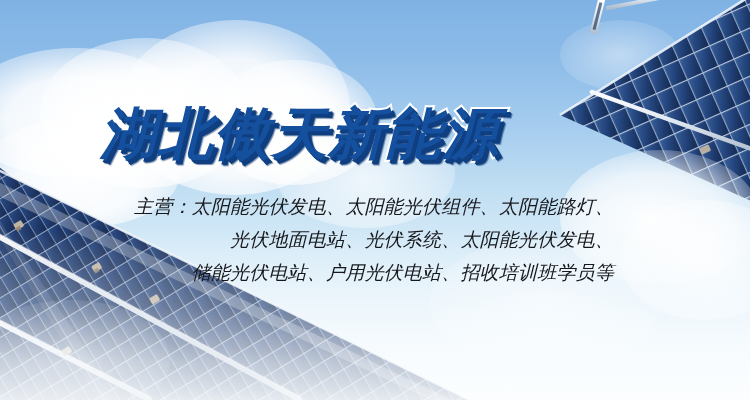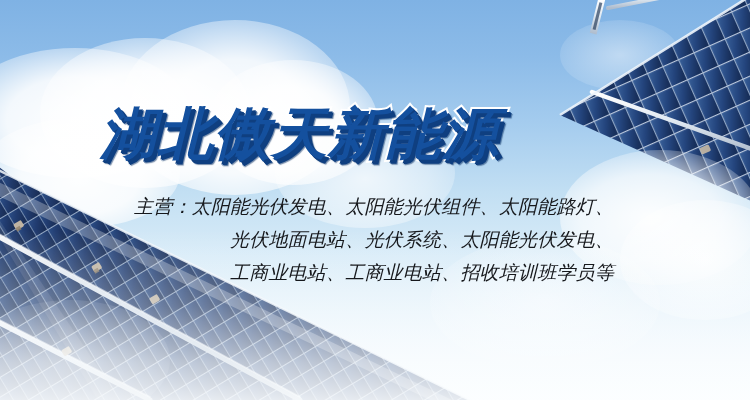--- a/index.html
+++ b/index.html
@@ -268,16 +268,16 @@
 
   <div class="haze"></div>
 
   <div class="headline">
     <span class="title">湖北傲天新能源</span>
   </div>
 
   <div class="sublines">
     <div class="line">主营：太阳能光伏发电、太阳能光伏组件、太阳能路灯、</div>
     <div class="line">光伏地面电站、光伏系统、太阳能光伏发电、</div>
-    <div class="line">工商业电站、工商业电站、招收培训班学员等</div>
+    <div class="line">储能光伏电站、户用光伏电站、招收培训班学员等</div>
   </div>
 
 </div>
 
 </body></html>

